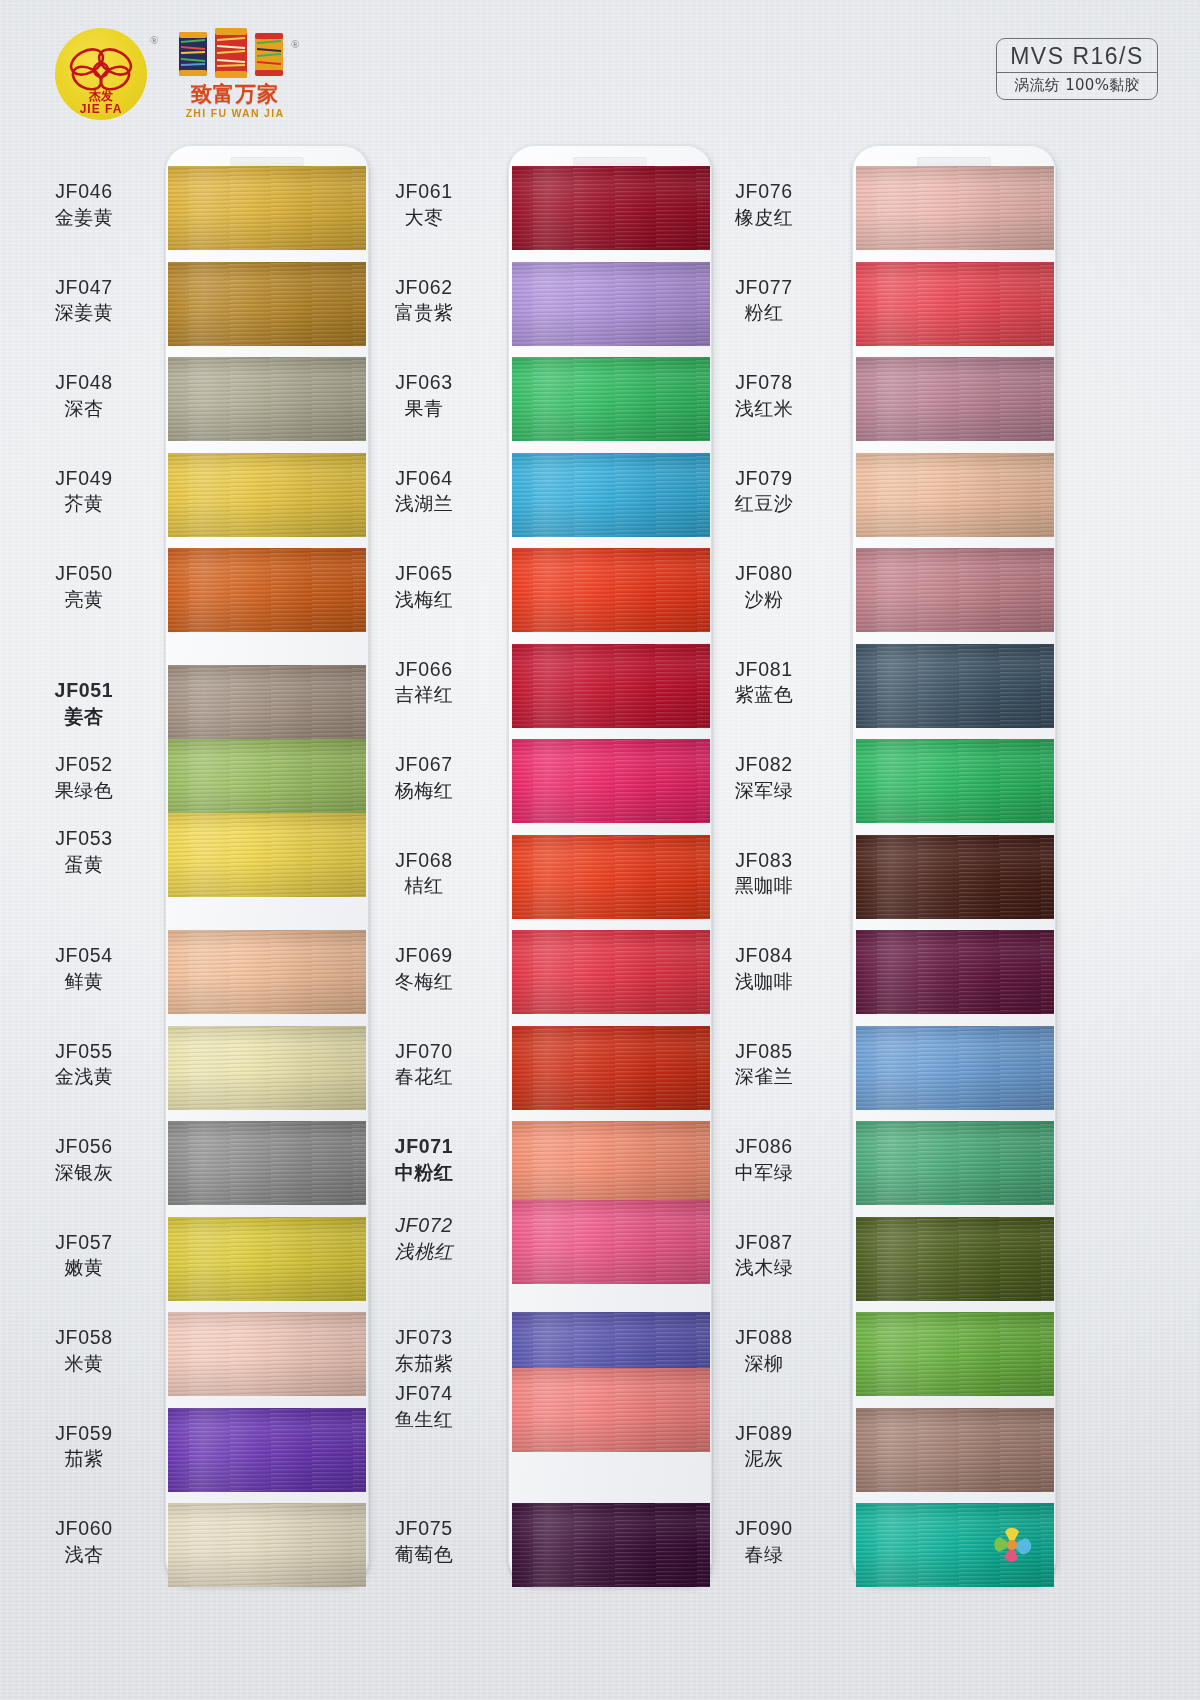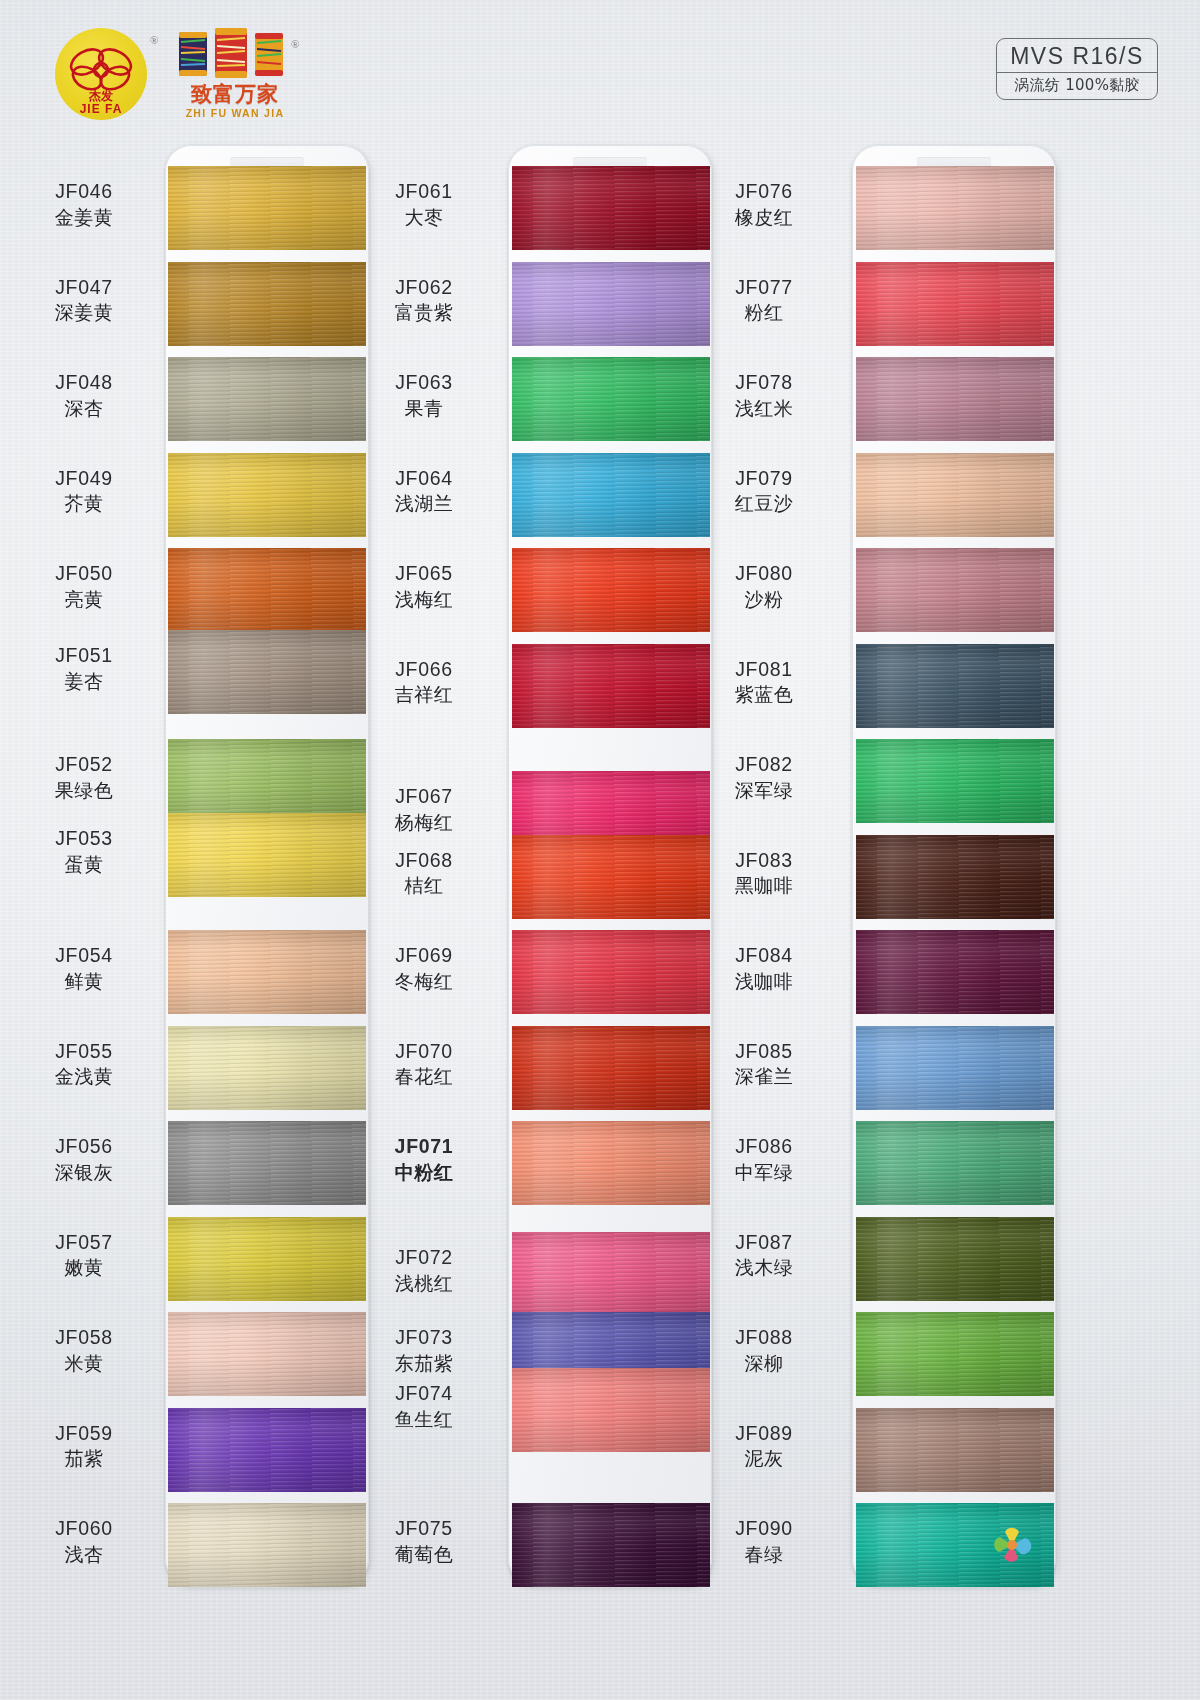--- a/index.html
+++ b/index.html
@@ -368,21 +368,21 @@
             <span class="code">JF050</span>
             <span class="cn">亮黄</span>
           </div>
           <div class="swatch" style="left: 168px; width: 198px;">
             <div class="base" style="background: rgb(210, 97, 29);"></div>
             <div class="threads"></div>
             <div class="sheen"></div>
             <div class="shadeTB"></div>
           </div>
         </div>
-        <div class="row" style="top: 490px;">
+        <div class="row" style="top: 525px; font-weight: bold;">
           <div class="label">
             <span class="code">JF051</span>
             <span class="cn">姜杏</span>
           </div>
           <div class="swatch" style="left: 168px; width: 198px;">
             <div class="base" style="background: rgb(164, 147, 132);"></div>
             <div class="threads"></div>
             <div class="sheen"></div>
             <div class="shadeTB"></div>
           </div>
@@ -569,21 +569,21 @@
             <span class="code">JF066</span>
             <span class="cn">吉祥红</span>
           </div>
           <div class="swatch" style="left: 172px; width: 198px;">
             <div class="base" style="background: rgb(197, 20, 47);"></div>
             <div class="threads"></div>
             <div class="sheen"></div>
             <div class="shadeTB"></div>
           </div>
         </div>
-        <div class="row" style="top: 631px;">
+        <div class="row" style="top: 599px;">
           <div class="label">
             <span class="code">JF067</span>
             <span class="cn">杨梅红</span>
           </div>
           <div class="swatch" style="left: 172px; width: 198px;">
             <div class="base" style="background: rgb(237, 38, 104);"></div>
             <div class="threads"></div>
             <div class="sheen"></div>
             <div class="shadeTB"></div>
           </div>
@@ -629,21 +629,21 @@
             <span class="code">JF071</span>
             <span class="cn">中粉红</span>
           </div>
           <div class="swatch" style="left: 172px; width: 198px;">
             <div class="base" style="background: rgb(245, 143, 114);"></div>
             <div class="threads"></div>
             <div class="sheen"></div>
             <div class="shadeTB"></div>
           </div>
         </div>
-        <div class="row" style="top: 1092px;">
+        <div class="row" style="top: 1060px; font-style: italic;">
           <div class="label">
             <span class="code">JF072</span>
             <span class="cn">浅桃红</span>
           </div>
           <div class="swatch" style="left: 172px; width: 198px;">
             <div class="base" style="background: rgb(239, 90, 138);"></div>
             <div class="threads"></div>
             <div class="sheen"></div>
             <div class="shadeTB"></div>
           </div>

